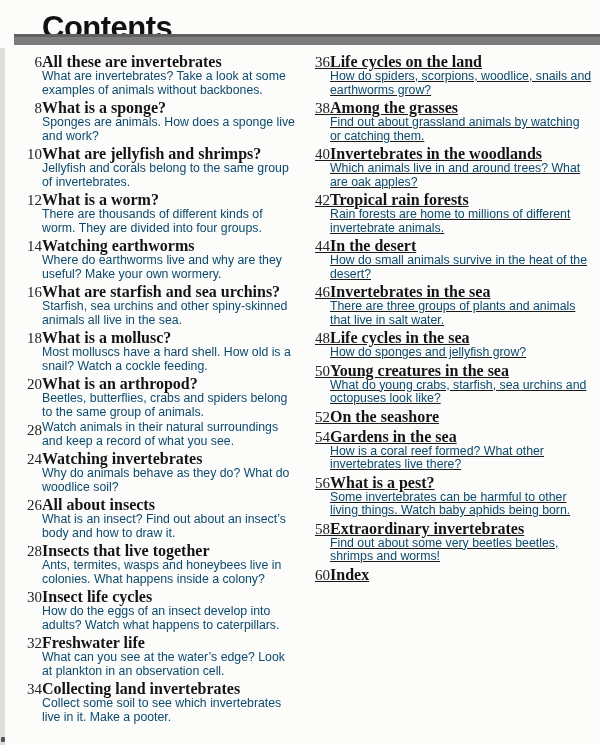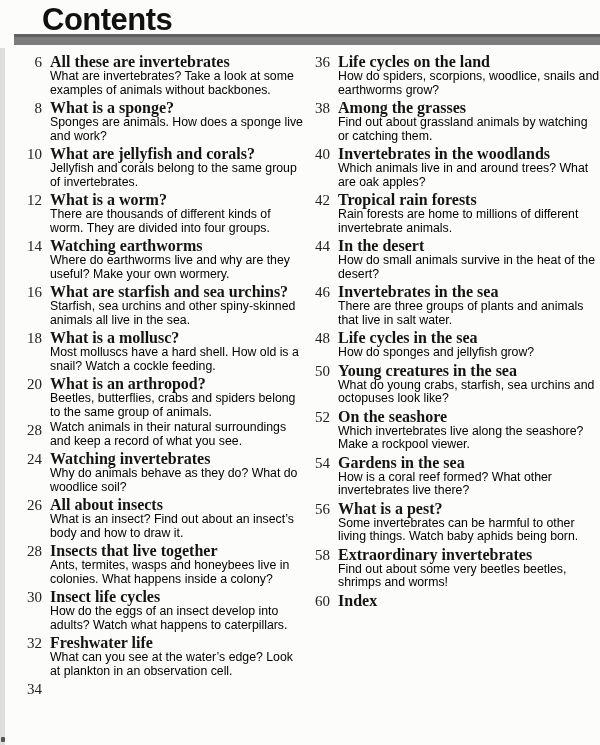--- a/index.html
+++ b/index.html
@@ -6,21 +6,21 @@
   body{
     width:600px;height:745px;
     background:#fcfcfa;
     font-family:"Liberation Sans",sans-serif;
     overflow:hidden;
     position:relative;
     color:#1a1a1a;
   }
   .page{position:absolute;inset:0;}
   h1.contents-title{
-    position:absolute;left:42px;top:2px;margin:0;
+    position:absolute;left:42px;top:10px;margin:0;
     font-family:"Liberation Sans",sans-serif;
     font-weight:bold;font-size:31px;letter-spacing:-0.5px;
     color:#111;
   }
   .rule{
     position:absolute;left:14px;right:0;top:34px;
     height:8px;background:#7c7c7c;border-top:3px solid #616161;
   }
   .edge-shadow{
     position:absolute;left:0;top:48px;bottom:0;width:5px;
@@ -29,46 +29,46 @@
   .scan-speck{
     position:absolute;left:1px;top:737px;width:4px;height:5px;
     background:#555;border-radius:1px;
   }
   .cols{
     position:absolute;left:14px;top:53px;right:0;bottom:0;
     display:flex;
   }
   .col{display:flex;flex-direction:column;}
   .col-left{width:292px;}
-  .col-right{width:294px;}
+  .col-right{width:294px;text-decoration:underline;}
   .entry{
     display:flex;align-items:flex-start;
     margin-bottom:2px;
   }
   .num{
     flex:0 0 28px;text-align:right;
     font-family:"Liberation Serif",serif;
     font-size:15px;line-height:17px;color:#222;
     padding-top:1px;
   }
   .col-right .num{flex:0 0 24px;}
   .txt{
-    display:block;margin-left:8px;
+    display:block;
   }
   .entry-title{
     display:block;
     font-family:"Liberation Serif",serif;
     font-weight:bold;font-size:16px;line-height:17px;
     color:#141414;white-space:nowrap;
   }
   .entry-desc{
     display:block;
     font-family:"Liberation Sans",sans-serif;
     font-size:12.3px;line-height:13.5px;
-    color:#000000;
+    color:#0c4a6e;
   }
   .col-left .entry-desc{max-width:256px;}
   .col-right .entry-desc{max-width:262px;}
   .entry-desc:empty{display:none;}
 </style>
 </head>
 <body>
 
 <div class="page">
 
@@ -94,21 +94,21 @@
           <span class="num">8</span>
           <span class="txt">
             <span class="entry-title">What is a sponge?</span>
             <span class="entry-desc">Sponges are animals. How does a sponge live and work?</span>
           </span>
         </div>
 
         <div class="entry">
           <span class="num">10</span>
           <span class="txt">
-            <span class="entry-title">What are jellyfish and corals?</span>
+            <span class="entry-title">What are jellyfish and shrimps?</span>
             <span class="entry-desc">Jellyfish and corals belong to the same group of invertebrates.</span>
           </span>
         </div>
 
         <div class="entry">
           <span class="num">12</span>
           <span class="txt">
             <span class="entry-title">What is a worm?</span>
             <span class="entry-desc">There are thousands of different kinds of worm. They are divided into four groups.</span>
           </span>
@@ -188,20 +188,24 @@
         <div class="entry">
           <span class="num">32</span>
           <span class="txt">
             <span class="entry-title">Freshwater life</span>
             <span class="entry-desc">What can you see at the water’s edge? Look at plankton in an observation cell.</span>
           </span>
         </div>
 
         <div class="entry">
           <span class="num">34</span>
+          <span class="txt">
+            <span class="entry-title">Collecting land invertebrates</span>
+            <span class="entry-desc">Collect some soil to see which invertebrates live in it. Make a pooter.</span>
+          </span>
         </div>
       </div>
 
     <div class="col col-right">
 
         <div class="entry">
           <span class="num">36</span>
           <span class="txt">
             <span class="entry-title">Life cycles on the land</span>
             <span class="entry-desc">How do spiders, scorpions, woodlice, snails and earthworms grow?</span>
@@ -261,21 +265,20 @@
           <span class="txt">
             <span class="entry-title">Young creatures in the sea</span>
             <span class="entry-desc">What do young crabs, starfish, sea urchins and octopuses look like?</span>
           </span>
         </div>
 
         <div class="entry">
           <span class="num">52</span>
           <span class="txt">
             <span class="entry-title">On the seashore</span>
-            <span class="entry-desc">Which invertebrates live along the seashore? Make a rockpool viewer.</span>
           </span>
         </div>
 
         <div class="entry">
           <span class="num">54</span>
           <span class="txt">
             <span class="entry-title">Gardens in the sea</span>
             <span class="entry-desc">How is a coral reef formed? What other invertebrates live there?</span>
           </span>
         </div>

